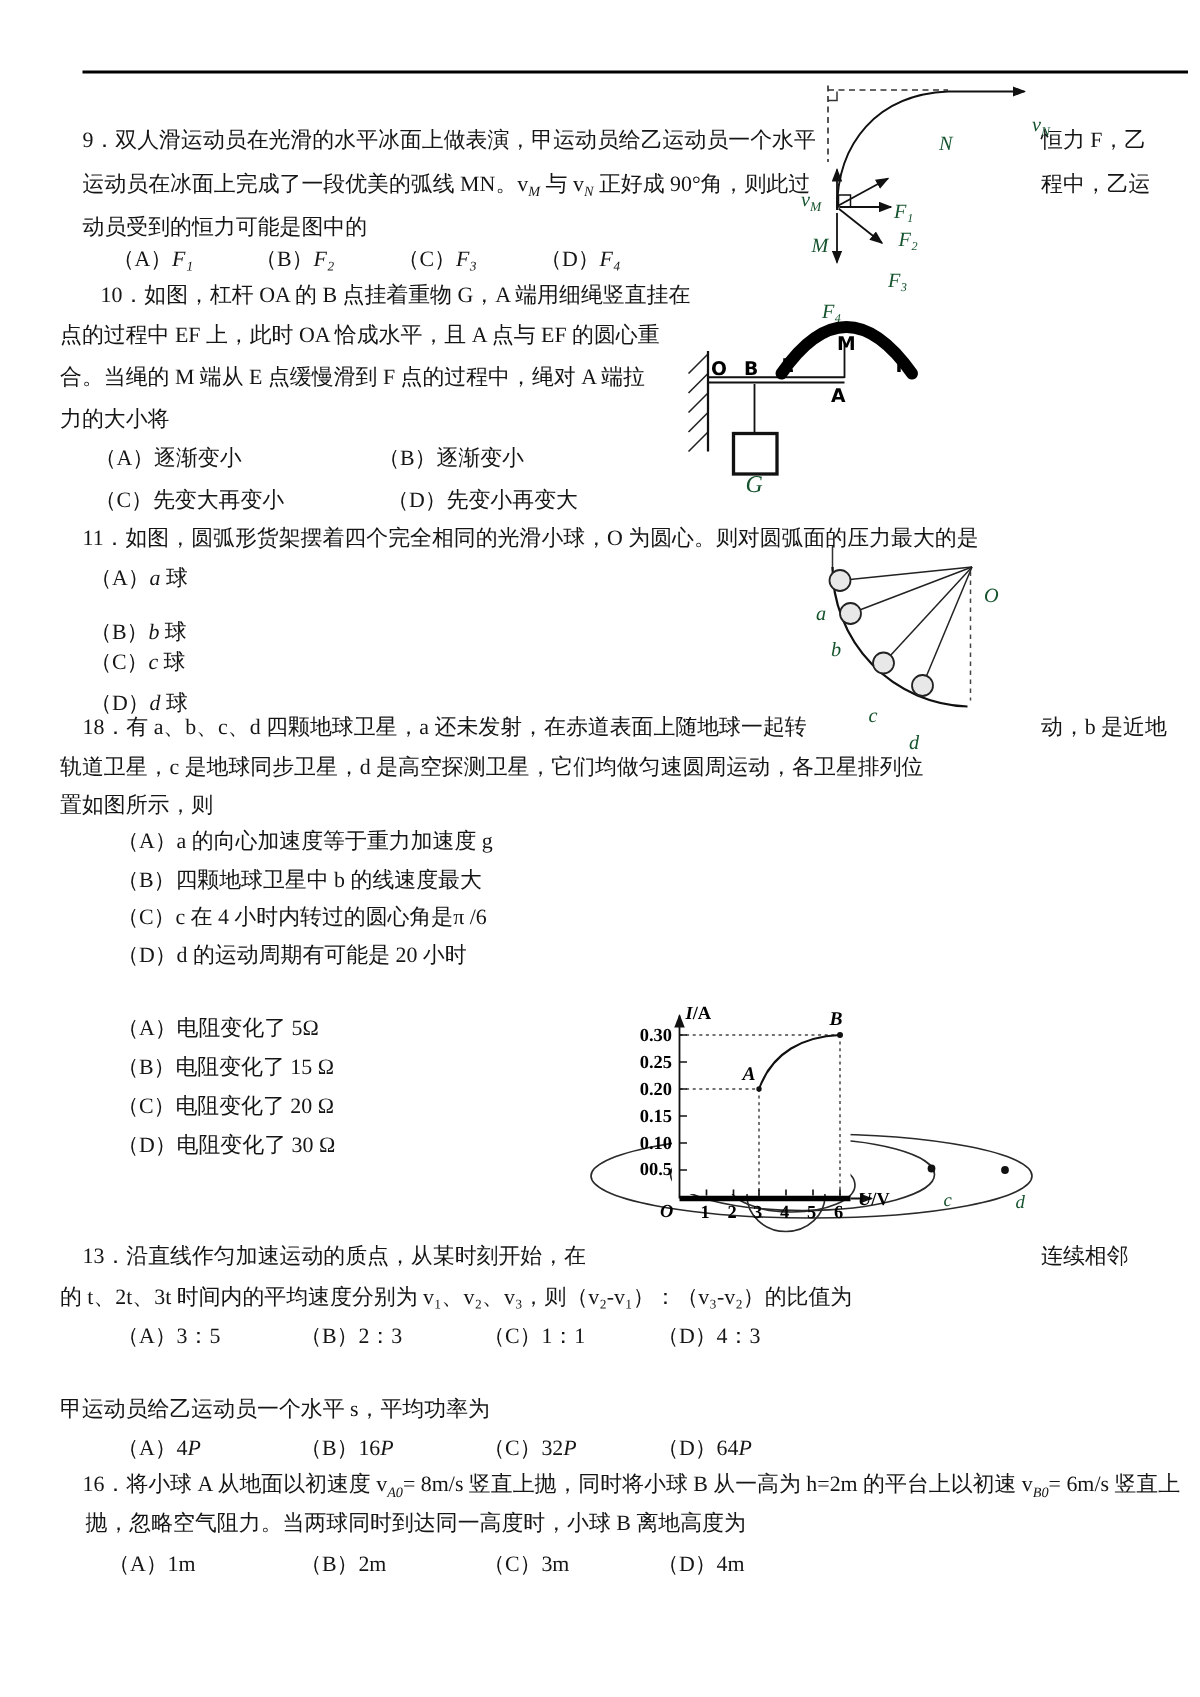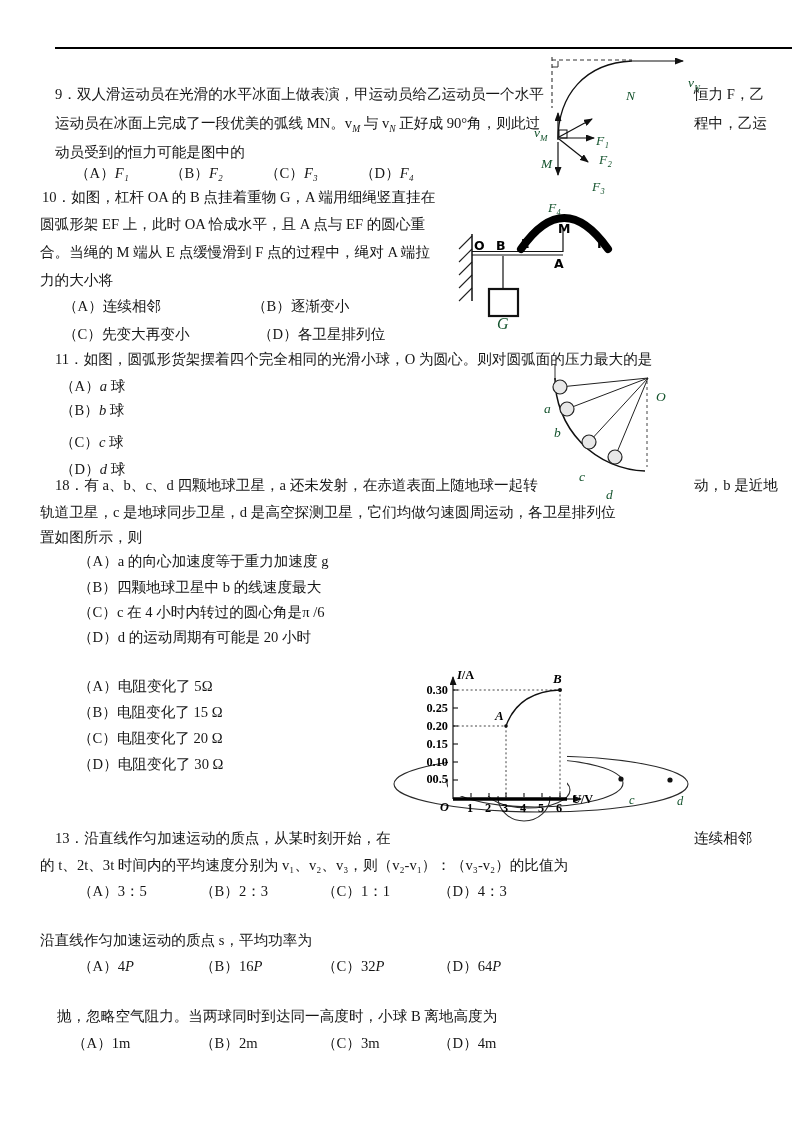--- a/index.html
+++ b/index.html
@@ -58,28 +58,28 @@
   </svg>
   <span class="fl" style="left:688px;top:53px"><span>v</span><sub class="fsub">N</sub></span>
   <span class="fl" style="left:626px;top:66px">N</span>
   <span class="fl" style="left:534px;top:103px"><span>v</span><sub class="fsub">M</sub></span>
   <span class="fl" style="left:541px;top:134px">M</span>
   <span class="fl" style="left:596px;top:111px">F₁</span>
   <span class="fl" style="left:599px;top:130px">F₂</span>
   <span class="fl" style="left:592px;top:157px">F₃</span>
   <span class="fl" style="left:548px;top:178px">F₄</span>
 
-  <span class="line" style="left:42px;top:189px">10．如图，杠杆 OA 的 B 点挂着重物 G，A 端用细绳竖直挂在</span>
-  <span class="line" style="left:40px;top:216px">圆弧形架 EF 上，此时 OA 恰成水平，且 A 点与 EF 的圆心重</span>
+  <span class="line" style="left:67px;top:189px">10．如图，杠杆 OA 的 B 点挂着重物 G，A 端用细绳竖直挂在</span>
+  <span class="line" style="left:40px;top:216px">点的过程中 EF 上，此时 OA 恰成水平，且 A 点与 EF 的圆心重</span>
   <span class="line" style="left:40px;top:244px">合。当绳的 M 端从 E 点缓慢滑到 F 点的过程中，绳对 A 端拉</span>
   <span class="line" style="left:40px;top:272px">力的大小将</span>
-  <span class="opt" style="left:63px;top:298px">（A）连续相邻</span>
+  <span class="opt" style="left:63px;top:298px">（A）逐渐变小</span>
   <span class="opt" style="left:252px;top:298px">（B）逐渐变小</span>
   <span class="opt" style="left:63px;top:326px">（C）先变大再变小</span>
-  <span class="opt" style="left:258px;top:326px">（D）各卫星排列位</span>
+  <span class="opt" style="left:258px;top:326px">（D）先变小再变大</span>
 
   <svg style="left:430px;top:205px" width="205" height="135" viewBox="430 205 205 135">
     <g stroke="#222" stroke-width="1.1">
       <line x1="472" y1="236" x2="459" y2="249"></line>
       <line x1="472" y1="249" x2="459" y2="262"></line>
       <line x1="472" y1="262" x2="459" y2="275"></line>
       <line x1="472" y1="275" x2="459" y2="288"></line>
       <line x1="472" y1="288" x2="459" y2="301"></line>
     </g>
     <line x1="472" y1="234" x2="472" y2="301" stroke="#111" stroke-width="1.5"></line>
@@ -93,21 +93,21 @@
   <span class="fb" style="left:474px;top:239px">O</span>
   <span class="fb" style="left:496px;top:239px">B</span>
   <span class="fb" style="left:521px;top:237px">E</span>
   <span class="fb" style="left:558px;top:222px">M</span>
   <span class="fb" style="left:597px;top:237px">F</span>
   <span class="fb" style="left:554px;top:257px">A</span>
   <span class="fl" style="left:497px;top:294px;font-size:16px">G</span>
 
   <span class="line" style="left:55px;top:351px">11．如图，圆弧形货架摆着四个完全相同的光滑小球，O 为圆心。则对圆弧面的压力最大的是</span>
   <span class="opt" style="left:60px;top:378px"><span>（A）</span><span class="itv">a</span><span> 球</span></span>
-  <span class="opt" style="left:60px;top:402px"><span>（B）</span><span class="itv">b</span><span> 球</span></span>
+  <span class="opt" style="left:60px;top:414px"><span>（B）</span><span class="itv">b</span><span> 球</span></span>
   <span class="opt" style="left:60px;top:434px"><span>（C）</span><span class="itv">c</span><span> 球</span></span>
   <span class="opt" style="left:60px;top:461px"><span>（D）</span><span class="itv">d</span><span> 球</span></span>
 
   <svg style="left:535px;top:358px" width="265" height="140" viewBox="535 358 265 140">
     <line x1="555" y1="364" x2="555" y2="380" stroke="#333" stroke-width="1"></line>
     <path d="M555,378 A93,93 0 0 0 645,471" stroke="#111" stroke-width="1.5" fill="none"></path>
     <line x1="647" y1="381" x2="647" y2="467" stroke="#444" stroke-width="1" stroke-dasharray="3 3"></line>
     <g stroke="#222" stroke-width="1">
       <line x1="648" y1="378" x2="560" y2="387"></line>
       <line x1="648" y1="378" x2="567" y2="409"></line>
@@ -206,24 +206,25 @@
   <span class="fl" style="left:677px;top:771px;font-size:12.5px">d</span>
 
   <span class="line" style="left:55px;top:830px">13．沿直线作匀加速运动的质点，从某时刻开始，在</span>
   <span class="line" style="left:694px;top:830px">连续相邻</span>
   <span class="line" style="left:40px;top:857px">的 t、2t、3t 时间内的平均速度分别为 v₁、v₂、v₃，则（v₂-v₁）：（v₃-v₂）的比值为</span>
   <span class="opt" style="left:78px;top:883px">（A）3：5</span>
   <span class="opt" style="left:200px;top:883px">（B）2：3</span>
   <span class="opt" style="left:322px;top:883px">（C）1：1</span>
   <span class="opt" style="left:438px;top:883px">（D）4：3</span>
 
-  <span class="line" style="left:40px;top:932px">沿直线作匀加速运动的质点 s，平均功率为</span>
+  <span class="line" style="left:40px;top:932px">甲运动员给乙运动员一个水平 s，平均功率为</span>
   <span class="opt" style="left:78px;top:958px"><span>（A）</span><span>4</span><span class="itv">P</span></span>
   <span class="opt" style="left:200px;top:958px"><span>（B）</span><span>16</span><span class="itv">P</span></span>
   <span class="opt" style="left:322px;top:958px"><span>（C）</span><span>32</span><span class="itv">P</span></span>
   <span class="opt" style="left:438px;top:958px"><span>（D）</span><span>64</span><span class="itv">P</span></span>
 
+  <span class="line" style="left:55px;top:982px"><span>16．将小球 A 从地面以初速度 v</span><sub class="sv">A0</sub><span>= 8m/s 竖直上抛，同时将小球 B 从一高为 h=2m 的平台上以初速 v</span><sub class="sv">B0</sub><span>= 6m/s 竖直上</span></span>
   <span class="line" style="left:57px;top:1008px">抛，忽略空气阻力。当两球同时到达同一高度时，小球 B 离地高度为</span>
   <span class="opt" style="left:72px;top:1035px">（A）1m</span>
   <span class="opt" style="left:200px;top:1035px">（B）2m</span>
   <span class="opt" style="left:322px;top:1035px">（C）3m</span>
   <span class="opt" style="left:438px;top:1035px">（D）4m</span>
 </div>
 
 </body></html>

